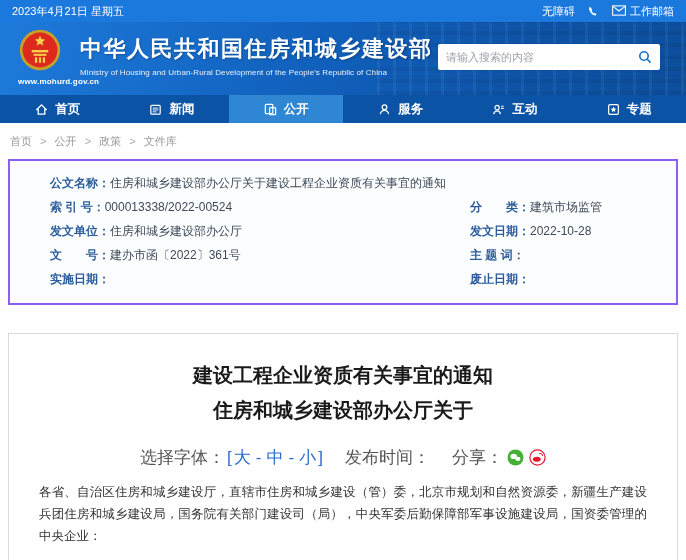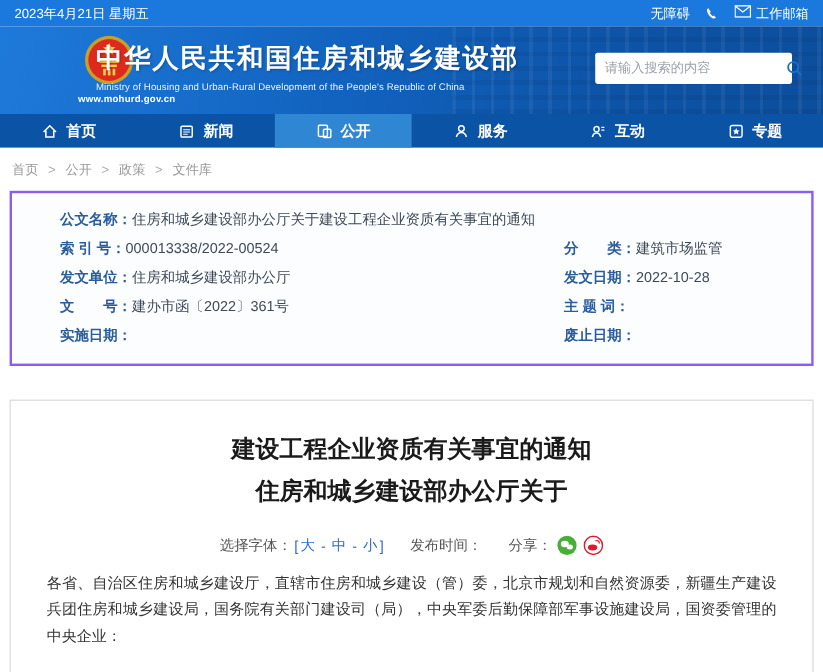--- a/index.html
+++ b/index.html
@@ -12,27 +12,27 @@
   .topbar-right { display:flex; align-items:center; gap:12px; }
   .topbar-right .item { display:flex; align-items:center; gap:4px; cursor:pointer; }
 
   
   .banner { height:73px; position:relative;
     background:linear-gradient(105deg,#1e7ada 0%,#1161bd 45%,#0d53a6 75%,#0c4e9c 100%); }
   .banner::after { content:""; position:absolute; right:0; top:0; width:45%; height:100%;
     background:repeating-linear-gradient(90deg, rgba(255,255,255,.06) 0 3px, transparent 3px 16px),
                repeating-linear-gradient(0deg, rgba(0,20,60,.08) 0 4px, transparent 4px 12px);
     pointer-events:none; }
-  .emblem-wrap { position:absolute; left:18px; top:6px; width:52px; text-align:center; z-index:2;margin-left:47px; }
+  .emblem-wrap { position:absolute; left:18px; top:6px; width:52px; z-index:2; }
   .site-url { color:#fff; font-size:8px; font-weight:bold; display:block; margin-top:1px; letter-spacing:.2px; }
   .site-titles { position:absolute; left:80px; top:12px; z-index:2; }
   .site-name { color:#fff; font-size:22px; font-weight:bold; letter-spacing:1.5px;
     text-shadow:1px 1px 2px rgba(0,0,0,.25); }
   .site-name-en { color:#e8f1fb; font-size:8px; margin-top:4px; letter-spacing:.1px; }
-  .search-box { position:absolute; right:26px; top:22px; width:164px; height:26px; background:#fff;
+  .search-box { position:absolute; right:26px; top:22px; width:222px; height:26px; background:#fff;
     border-radius:2px; display:flex; z-index:3; }
   .search-box input { flex:1; border:none; outline:none; font-size:11px; color:#333; padding:0 8px;
     font-family:"Liberation Sans","DejaVu Sans",sans-serif; background:transparent; }
   .search-box input::placeholder { color:#9aa2ab; }
   .search-btn { width:30px; height:26px; display:flex; align-items:center; justify-content:center; cursor:pointer; }
 
   
   .nav { height:28px; background:#0b53a4; display:flex; }
   .nav-item { flex:1; display:flex; align-items:center; justify-content:center; gap:6px;
     color:#fff; font-size:12.5px; font-weight:bold; cursor:pointer; }
@@ -50,21 +50,21 @@
   .meta-col-left { flex:0 0 64%; padding-left:40px; }
   .meta-col-right { flex:1; padding-left:24px; padding-top:24px; }
   .meta-row { line-height:24px; white-space:nowrap; }
   .meta-label { color:#2b5d9c; font-weight:bold; }
   .meta-value { color:#3f4a58; }
 
   
   .article-box { margin:28px 8px 0; border:1px solid #d9d9d9; background:#fff;
     padding:24px 30px 40px; min-height:420px; }
   .article-title { text-align:center; font-size:20px; font-weight:bold; color:#1a1a1a; line-height:1.75; }
-  .article-info { margin-top:18px; text-align:center; font-size:12px; color:#555;
+  .article-info { margin-top:18px; text-align:center; font-size:17px; color:#555;
     display:flex; align-items:center; justify-content:center; gap:4px; }
   .info-group { display:flex; align-items:center; gap:2px; }
   .info-gap { width:14px; }
   .font-size-link { color:#2a6bd2; cursor:pointer; }
   .font-bracket, .font-dash { color:#2a6bd2; }
   .font-dash { margin:0 3px; }
   .share-icons { display:flex; align-items:center; gap:5px; margin-left:2px; }
   .share-icons span { display:flex; cursor:pointer; }
   .article-body { margin-top:12px; font-size:12.5px; color:#333; line-height:22px; text-align:justify; }
   .article-body p { margin-bottom:9px; }

